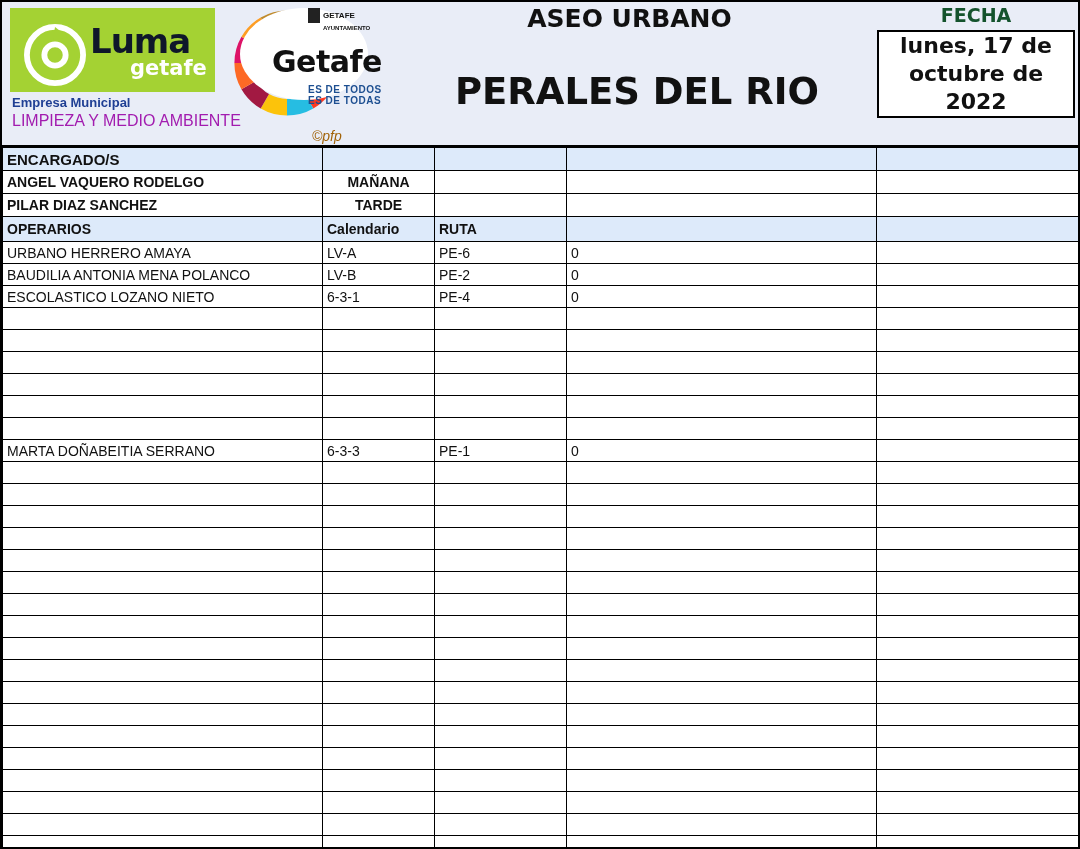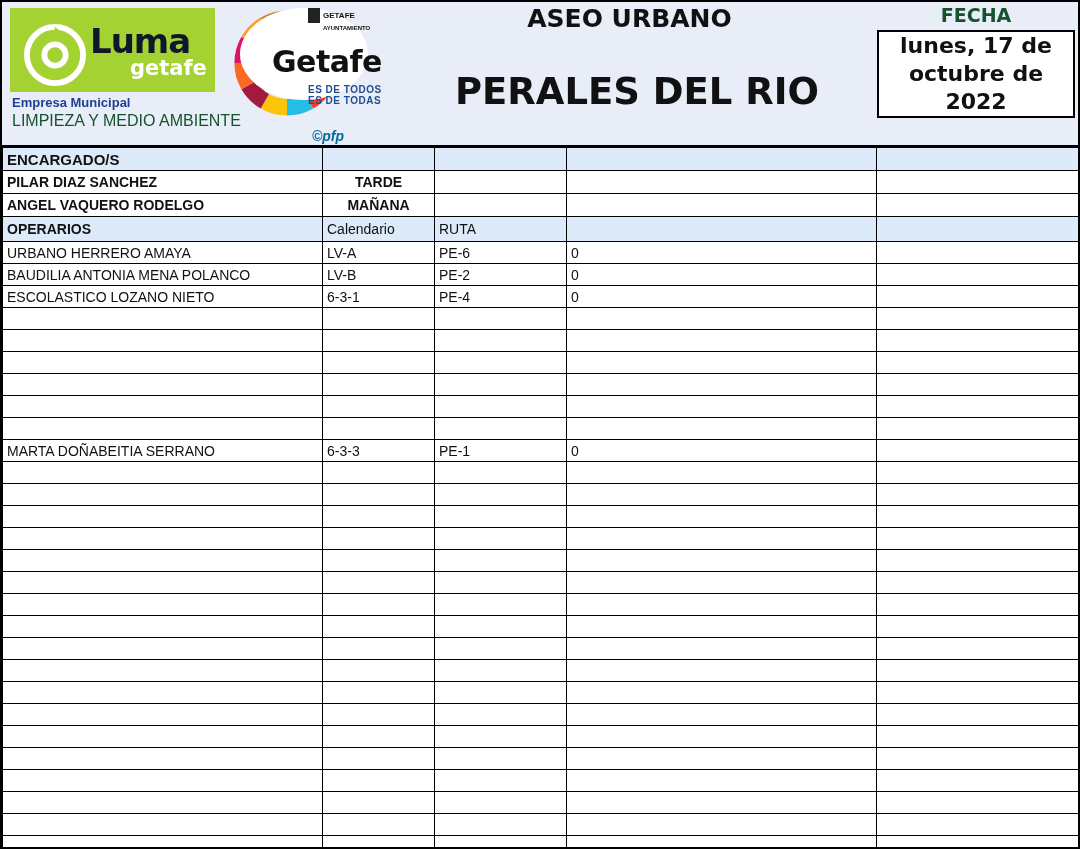--- a/index.html
+++ b/index.html
@@ -81,21 +81,21 @@
     left: 10px;
     top: 93px;
     color: #1f3f94;
     font-size: 13px;
     font-weight: bold;
   }
   .emp-line2 {
     position: absolute;
     left: 10px;
     top: 110px;
-    color: #14532d;
+    color: #a21caf;
     font-size: 16px;
     text-align: center;
   }
 
   .getafe-block {
     position: absolute;
     left: 218px;
     top: 2px;
     width: 165px;
     height: 125px;
@@ -153,22 +153,22 @@
     color: #1d4f91;
     line-height: 11px;
     letter-spacing: 0.5px;
   }
   .pfp {
     position: absolute;
     left: 310px;
     top: 126px;
     font-size: 14px;
     font-style: italic;
-    font-weight: bold;
-    color: #0369a1;
+    font-weight: normal;
+    color: #a16207;
   }
 
   .title-top {
     position: absolute;
     left: 385px;
     top: 2px;
     width: 485px;
     text-align: center;
     font-family: "DejaVu Sans", sans-serif;
     font-size: 25px;
@@ -261,21 +261,21 @@
   tr.row-operarios td {
     background: #ddeafa;
     height: 25px;
   }
   td.operarios-title {
     font-size: 19px;
     font-weight: bold;
   }
   td.hdr-cal, td.hdr-ruta {
     font-size: 14px;
-    font-weight: normal;
+    font-weight: bold;
   }
   tr.row-data td { height: 22px; }
   tr.row-empty td { height: 22px; }
 </style>
 </head>
 <body>
 
 <div class="sheet">
 
   <div class="header">
@@ -347,30 +347,30 @@
 
       <tr class="row-encargados">
         <td>ENCARGADO/S</td>
         <td></td>
         <td></td>
         <td></td>
         <td></td>
       </tr>
 
       <tr class="row-sup">
+        <td>ANGEL VAQUERO RODELGO</td>
+        <td class="turno">MAÑANA</td>
+        <td></td>
+        <td></td>
+        <td></td>
+      </tr>
+
+      <tr class="row-sup">
         <td>PILAR DIAZ SANCHEZ</td>
         <td class="turno">TARDE</td>
-        <td></td>
-        <td></td>
-        <td></td>
-      </tr>
-
-      <tr class="row-sup">
-        <td>ANGEL VAQUERO RODELGO</td>
-        <td class="turno">MAÑANA</td>
         <td></td>
         <td></td>
         <td></td>
       </tr>
 
       <tr class="row-operarios">
         <td class="operarios-title">OPERARIOS</td>
         <td class="hdr-cal">Calendario</td>
         <td class="hdr-ruta">RUTA</td>
         <td></td>

